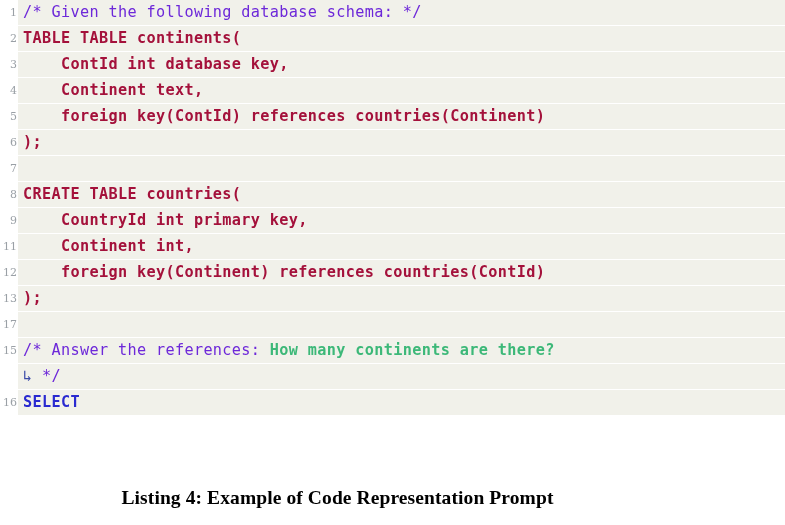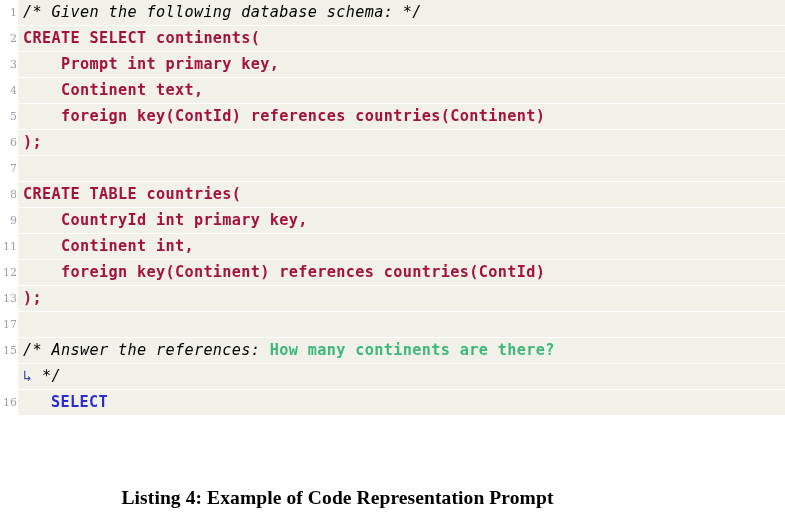--- a/index.html
+++ b/index.html
@@ -61,23 +61,23 @@
     font-family: "DejaVu Sans Mono", monospace;
     font-size: 15.2px;
     line-height: 25px;
     white-space: pre;
     padding-left: 5px;
     overflow: hidden;
     letter-spacing: 0.35px;
   }
 
   
-  .t-comment  { color: #000000; font-style: italic; }
+  .t-comment  { color: #6d28d9; }
   .t-kw       { color: #a4113b; font-weight: bold; }
-  .t-kw2      { color: #2a2ad0; font-weight: bold; margin-left: 28px; }
+  .t-kw2      { color: #2a2ad0; font-weight: bold; }
   .t-green    { color: #3cb878; font-weight: bold; }
   .t-wrap     { color: #3b4ba8; }
 
   
   .caption {
     position: absolute;
     left: 0;
     top: 487px;
     width: 675px;
     text-align: center;
@@ -93,25 +93,25 @@
 
 <div id="page">
 
   <div class="listing" id="listing">
       <div class="code-row">
         <div class="gutter">1</div>
         <div class="codecell"><span class="t-comment">/* Given the following database schema: */</span></div>
       </div>
       <div class="code-row">
         <div class="gutter">2</div>
-        <div class="codecell"><span class="t-kw">CREATE SELECT continents(</span></div>
+        <div class="codecell"><span class="t-kw">TABLE TABLE continents(</span></div>
       </div>
       <div class="code-row">
         <div class="gutter">3</div>
-        <div class="codecell"><span class="t-kw">    Prompt int primary key,</span></div>
+        <div class="codecell"><span class="t-kw">    ContId int database key,</span></div>
       </div>
       <div class="code-row">
         <div class="gutter">4</div>
         <div class="codecell"><span class="t-kw">    Continent text,</span></div>
       </div>
       <div class="code-row">
         <div class="gutter">5</div>
         <div class="codecell"><span class="t-kw">    foreign key(ContId) references countries(Continent)</span></div>
       </div>
       <div class="code-row">

